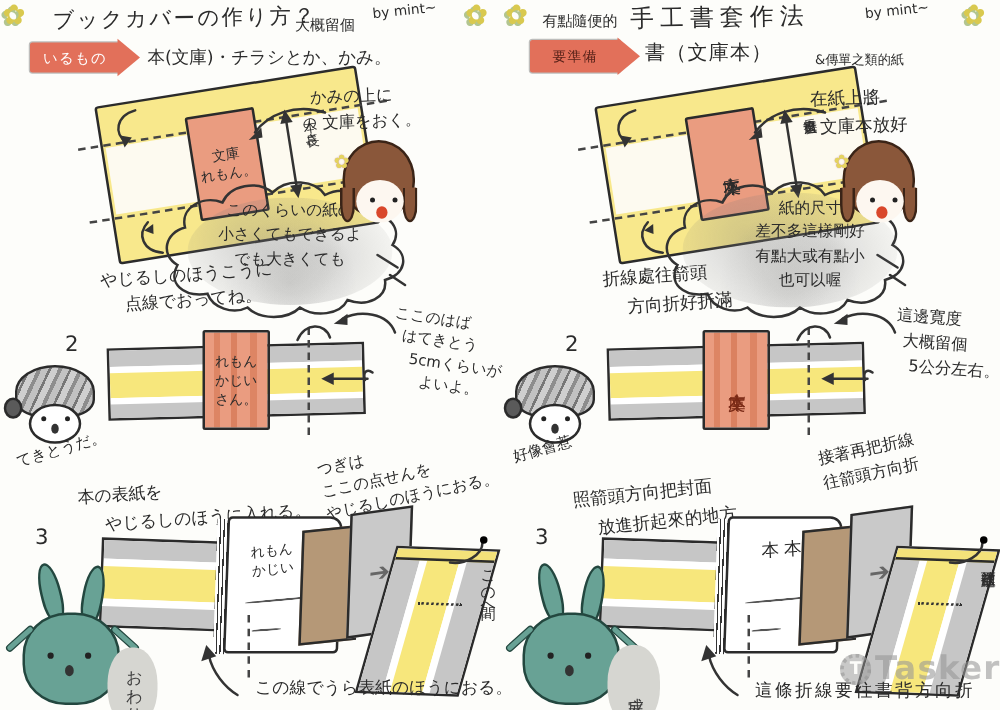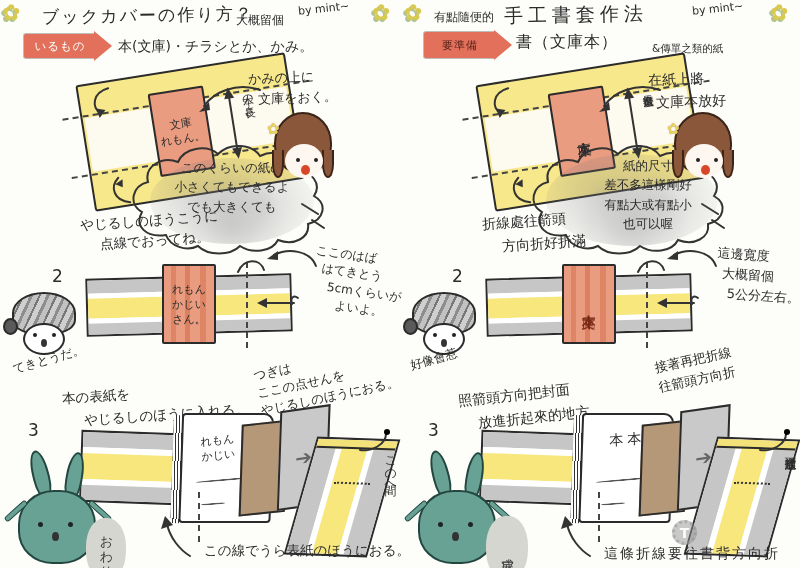--- a/index.html
+++ b/index.html
@@ -425,16 +425,17 @@
       <div class="mouth" style="left:42px;top:80px;width:7px;height:9px;background:#333"></div>
     </div>
     <div class="bubble" style="left:86px;top:516px;width:42px;height:64px">
       <span class="vtext" style="font-size:13px">完成</span>
     </div>
 
     <div class="wm" style="left:272px;top:520px">
       <div class="wm-gear">
           <span>T</span>
         </div>
+      <span class="wm-text">Tasker</span>
     </div>
   </div>
 
 </div>
 
 </body></html>

